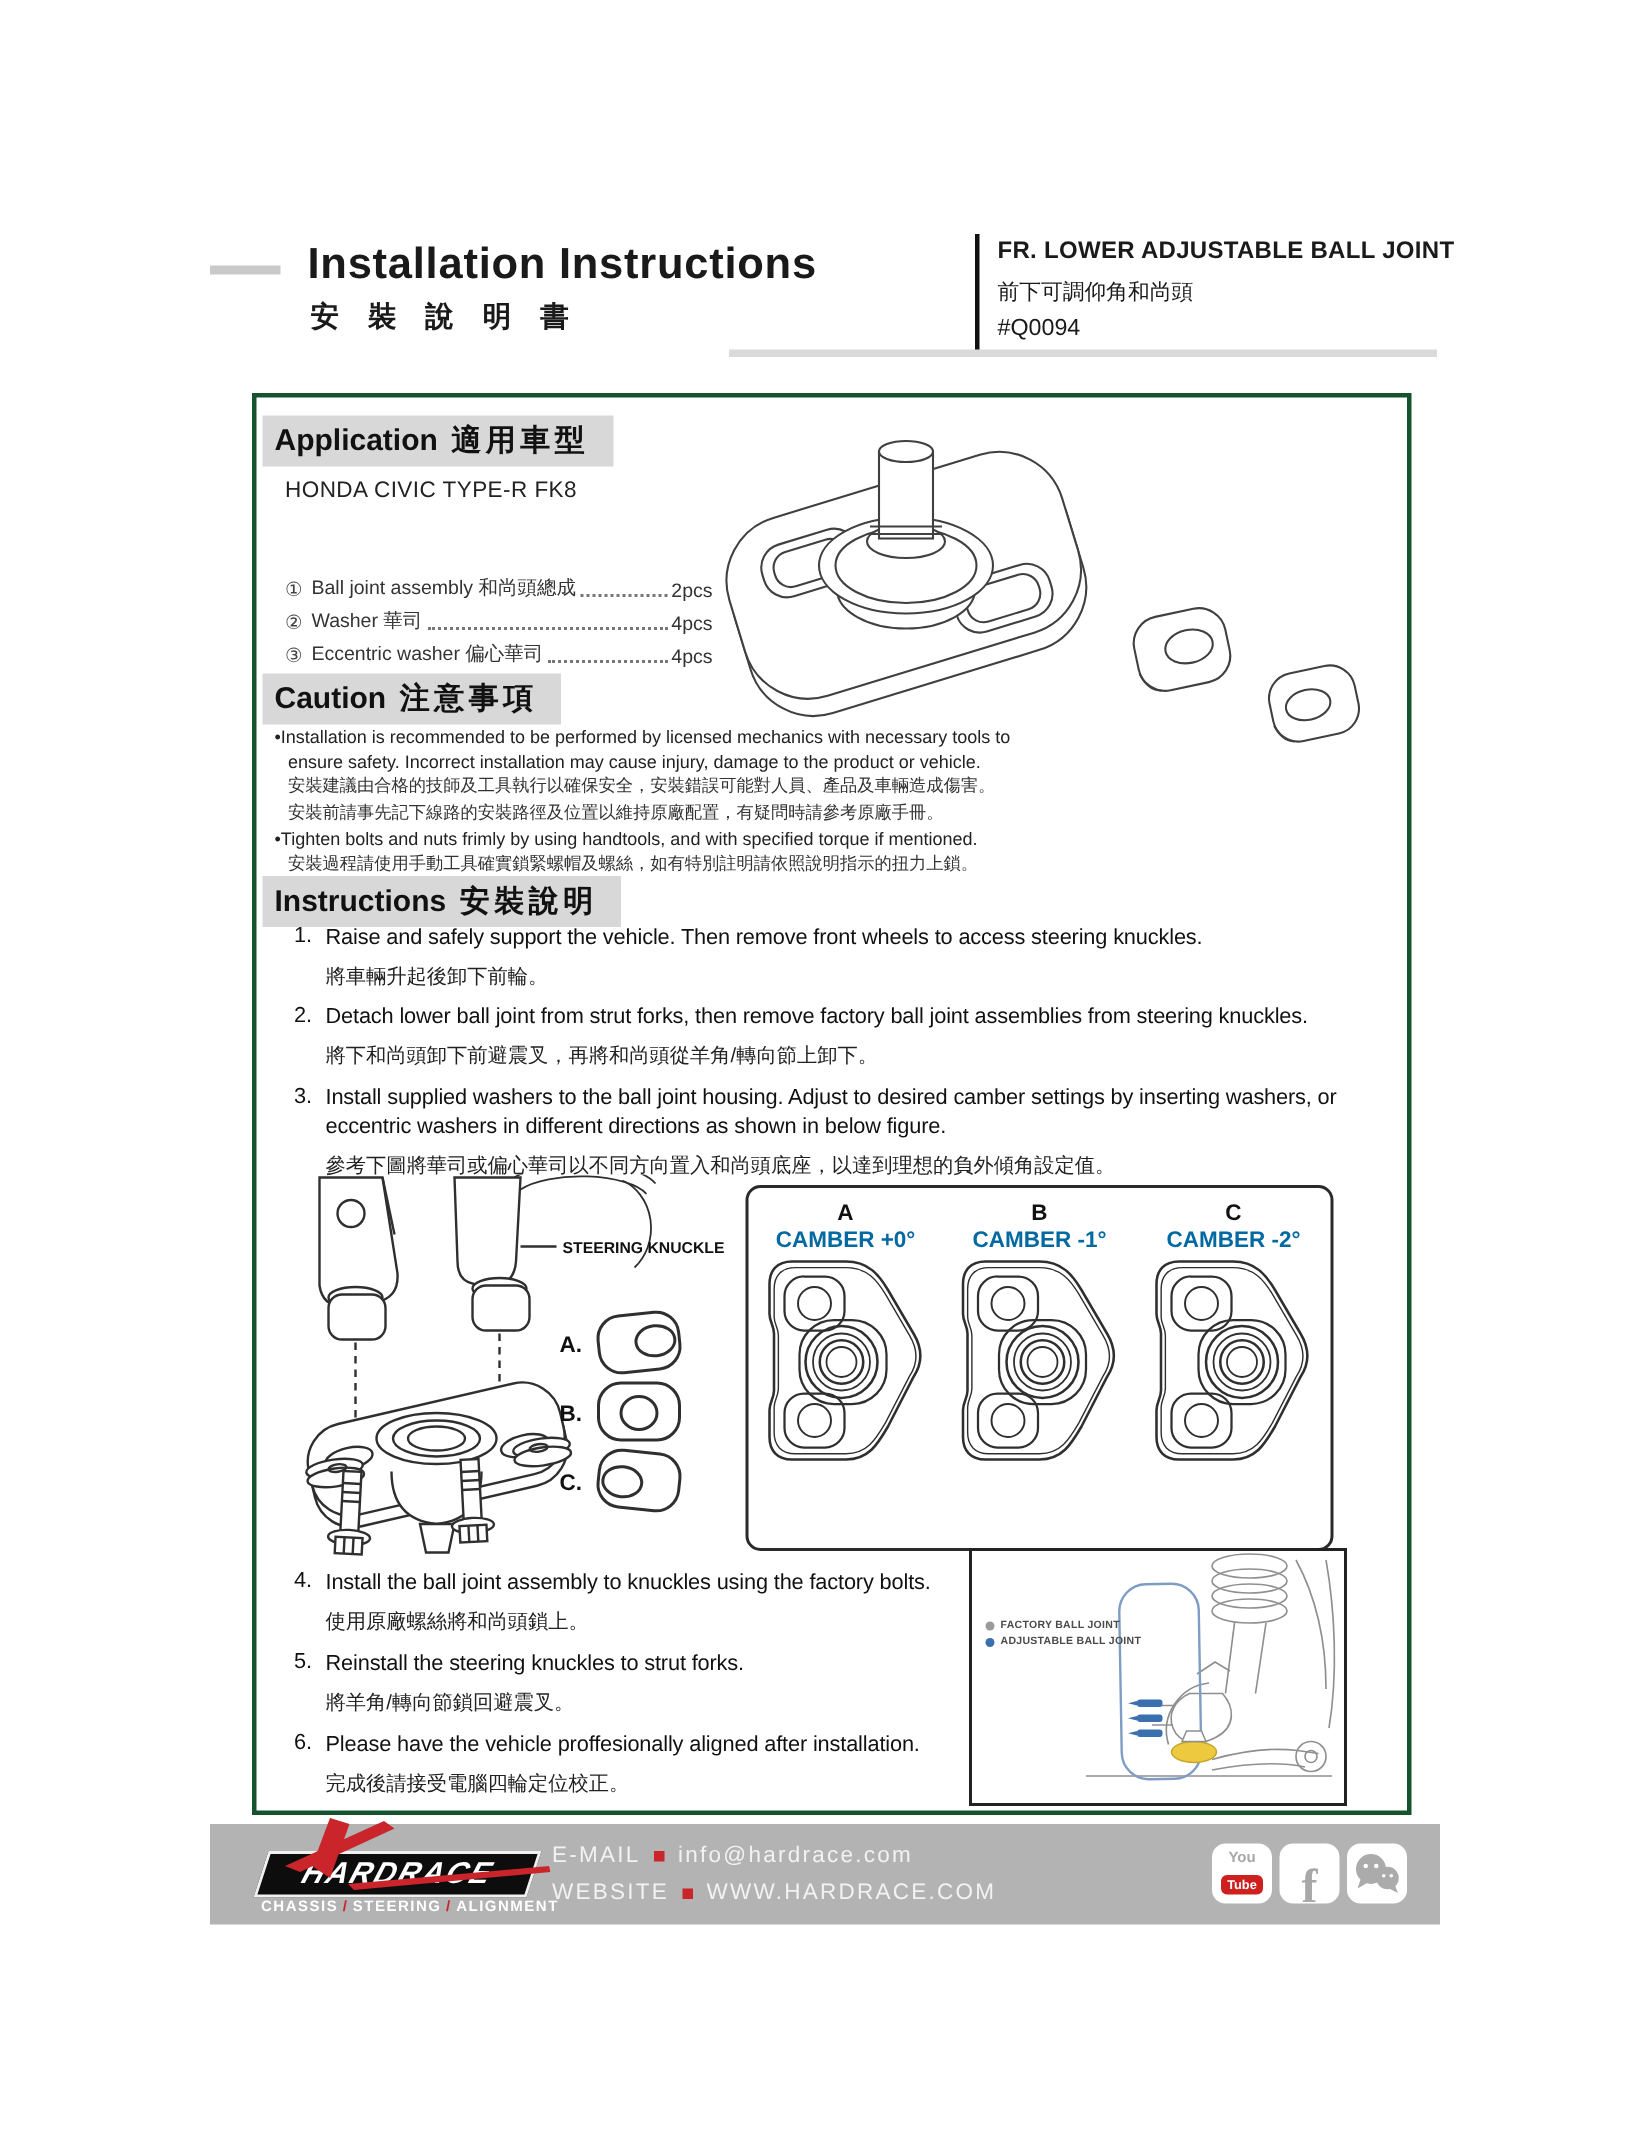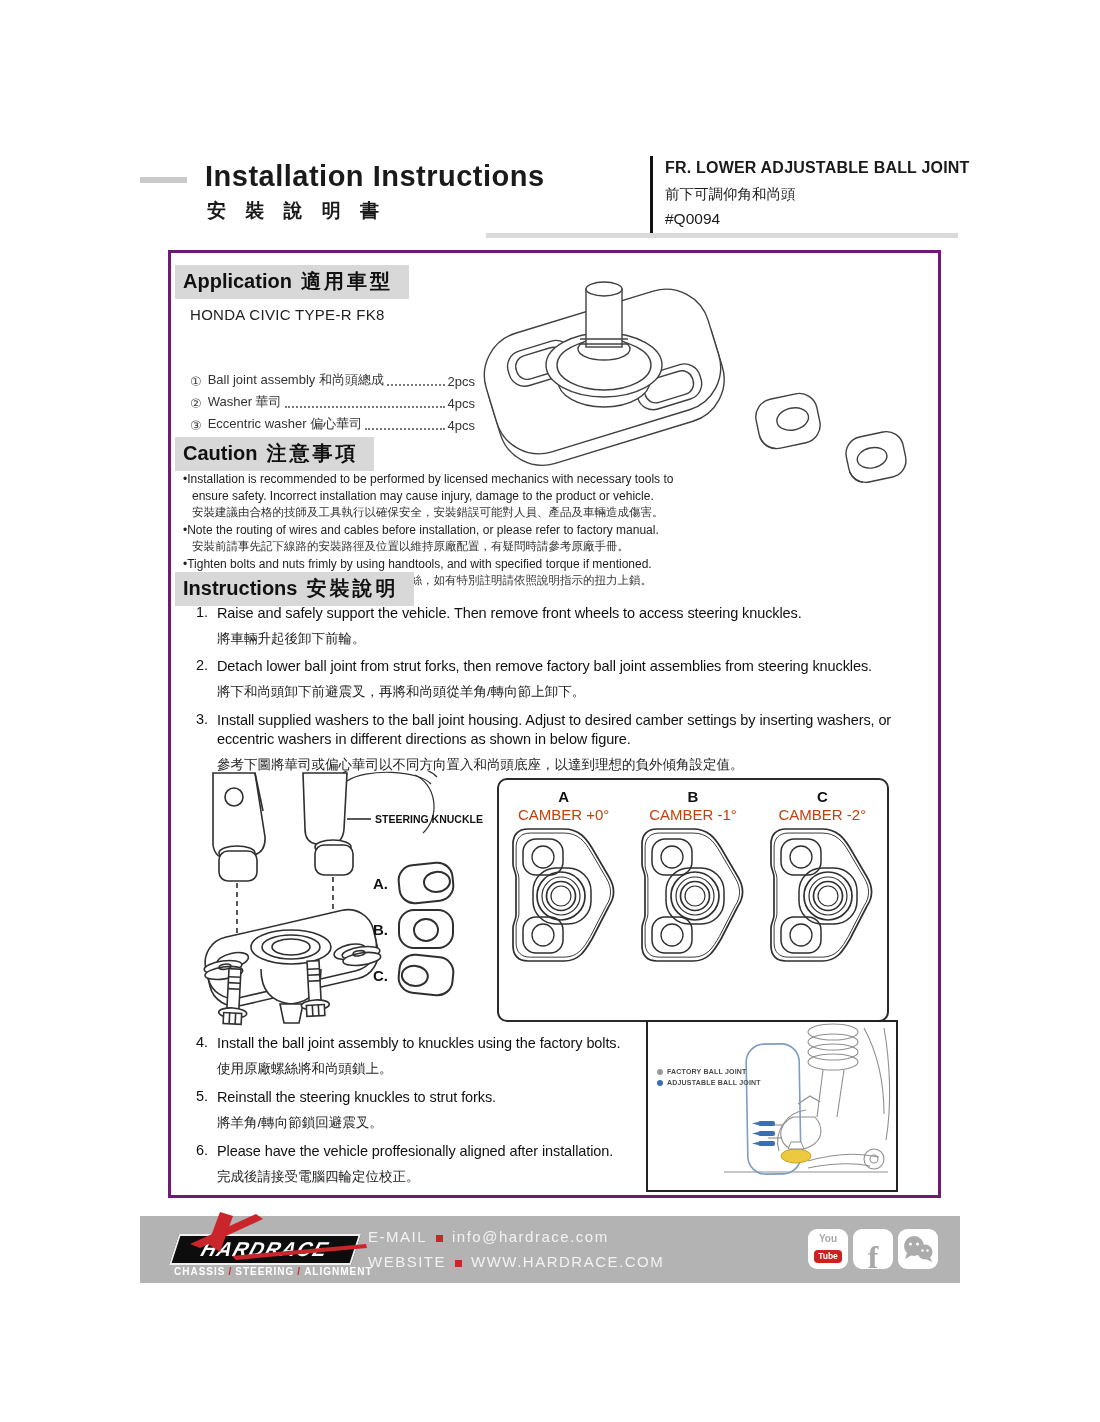--- a/index.html
+++ b/index.html
@@ -10,21 +10,21 @@
   .hdr-dash{position:absolute;left:140px;top:177px;width:47px;height:6px;background:#c9c9c9;}
   .title-en{position:absolute;left:205px;top:160px;font-size:29px;font-weight:bold;letter-spacing:.5px;}
   .title-zh{position:absolute;left:207px;top:198px;font-size:19px;font-weight:bold;letter-spacing:7px;}
   .hdr-divider{position:absolute;left:650px;top:156px;width:3px;height:82px;background:#111;}
   .prod-en{position:absolute;left:665px;top:159px;font-size:16px;font-weight:bold;letter-spacing:.2px;}
   .prod-zh{position:absolute;left:665px;top:185px;font-size:14.5px;font-family:Liberation Mono, monospace;}
   .prod-code{position:absolute;left:665px;top:210px;font-size:15.5px;}
   .hdr-underline{position:absolute;left:486px;top:233px;width:472px;height:5px;background:#dadada;}
 
   
-  .main-box{position:absolute;left:168px;top:250px;width:767px;height:942px;border:3px solid #701a75;background:#fff;}
+  .main-box{position:absolute;left:168px;top:262px;width:767px;height:942px;border:3px solid #14532d;background:#fff;}
   .sec-bar{position:absolute;left:4px;background:#d8d8d8;padding:3px 16px 4px 8px;font-size:20px;font-weight:bold;white-space:nowrap;color:#111;}
   .sec-bar .zh{letter-spacing:3px;margin-left:9px;}
   .app-bar{top:12px;} .comp-bar{top:76px;} .caut-bar{top:184px;} .inst-bar{top:319px;}
   .vehicle{position:absolute;left:19px;top:53px;font-size:15px;color:#222;letter-spacing:.3px;}
 
   .comp-list{position:absolute;left:19px;top:114px;width:285px;}
   .comp-row{display:flex;align-items:flex-end;font-size:13px;color:#333;margin-top:4px;}
   .comp-num{margin-right:6px;color:#444;}
   .comp-dots{flex:1;border-bottom:2px dotted #777;margin:0 3px 3px 3px;min-width:12px;}
   .comp-qty{white-space:nowrap;}
@@ -43,21 +43,21 @@
   .step-en{font-size:14.5px;line-height:19px;color:#111;letter-spacing:-.1px;}
   .step-zh{font-size:13.5px;line-height:19px;color:#222;margin-top:6px;}
   .s1{top:351px;} .s2{top:404px;} .s3{top:458px;}
   .s4{top:781px;} .s5{top:835px;} .s6{top:889px;}
 
   .knuckle-fig{position:absolute;left:4px;top:518px;}
 
   .camber-box{position:absolute;left:326px;top:525px;width:388px;height:240px;border:2px solid #2a2a2a;border-radius:10px;background:#fff;display:flex;justify-content:space-around;}
   .camber-col{display:flex;flex-direction:column;align-items:center;padding-top:8px;}
   .camber-letter{font-size:15px;font-weight:bold;color:#111;}
-  .camber-val{font-size:15px;font-weight:normal;color:#c2410c;margin-top:1px;white-space:nowrap;}
+  .camber-val{font-size:15px;font-weight:bold;color:#0369a1;margin-top:1px;white-space:nowrap;}
 
   .vfig{position:absolute;left:475px;top:767px;width:248px;height:168px;border:2.5px solid #222;background:#fff;}
   .vf-legend{position:absolute;left:9px;top:46px;z-index:2;}
   .vf-row{display:flex;align-items:center;margin-bottom:4px;}
   .vf-dot{width:6px;height:6px;border-radius:50%;margin-right:4px;flex:0 0 6px;}
   .vf-dot.factory{background:#9a9a9a;}
   .vf-dot.adjust{background:#3a6fb0;}
   .vf-label{font-size:7px;font-weight:bold;color:#4a4a4a;letter-spacing:.2px;white-space:nowrap;}
 
   
@@ -153,21 +153,20 @@
         </g>
       </g>
     </svg>
 
     <div class="sec-bar caut-bar">
       <span>Caution</span><span class="zh">注意事項</span>
     </div>
     <div class="caut-list">
       <div class="caut-en">Installation is recommended to be performed by licensed mechanics with necessary tools to ensure safety. Incorrect installation may cause injury, damage to the product or vehicle.</div>
       <div class="caut-zh">安裝建議由合格的技師及工具執行以確保安全，安裝錯誤可能對人員、產品及車輛造成傷害。</div>
-      <div class="caut-en">Note the routing of wires and cables before installation, or please refer to factory manual.</div>
       <div class="caut-zh">安裝前請事先記下線路的安裝路徑及位置以維持原廠配置，有疑問時請參考原廠手冊。</div>
       <div class="caut-en">Tighten bolts and nuts frimly by using handtools, and with specified torque if mentioned.</div>
       <div class="caut-zh">安裝過程請使用手動工具確實鎖緊螺帽及螺絲，如有特別註明請依照說明指示的扭力上鎖。</div>
     </div>
 
     <div class="sec-bar inst-bar">
       <span>Instructions</span><span class="zh">安裝說明</span>
     </div>
 
     <div class="step s1">

